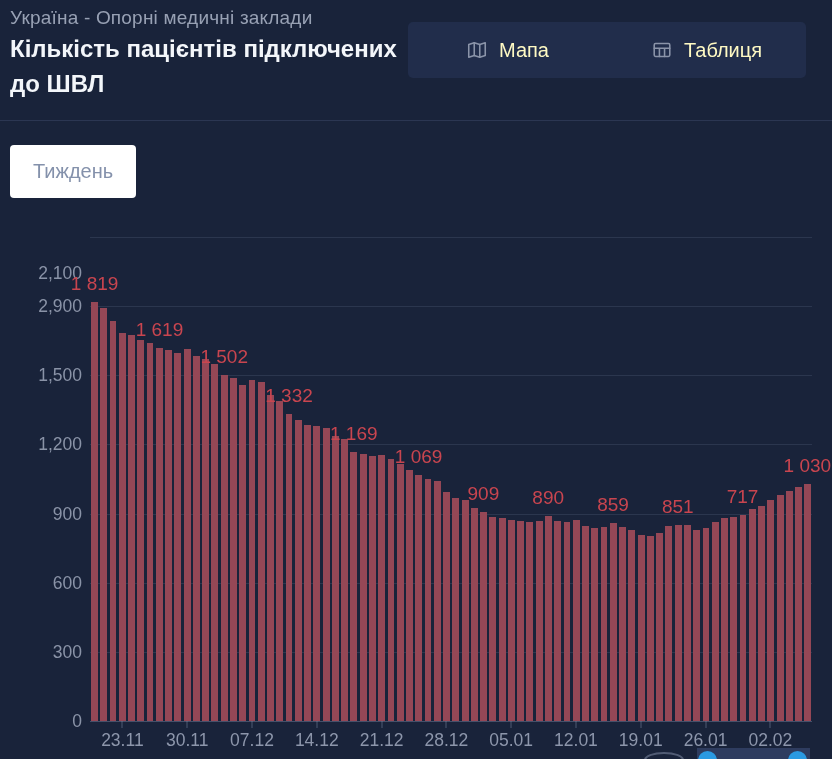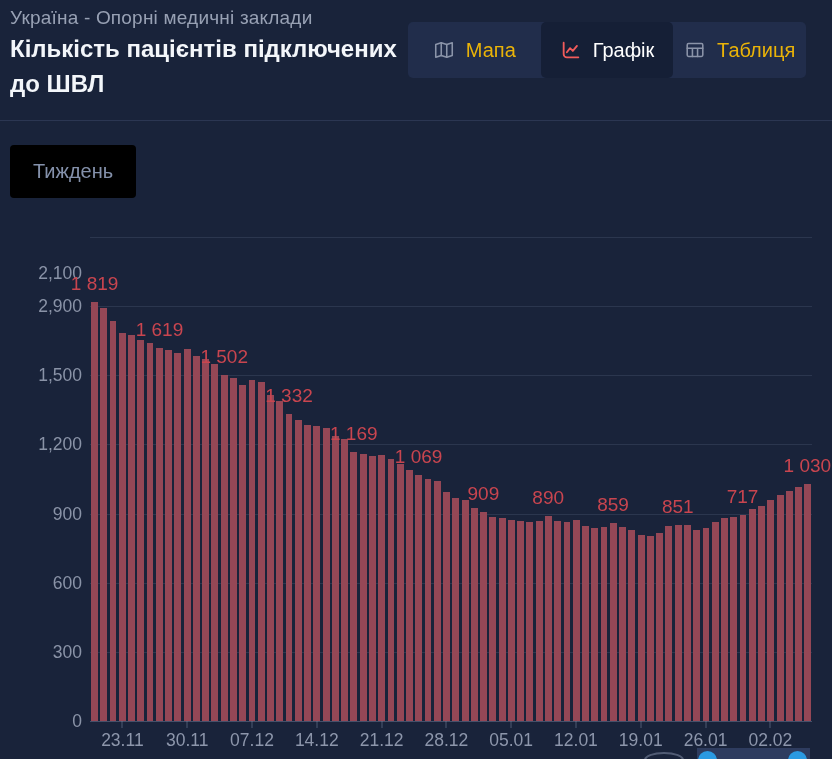--- a/index.html
+++ b/index.html
@@ -18,30 +18,30 @@
     position:absolute; left:10px; top:31px; width:400px;
     font-size:24px; line-height:35px; font-weight:600; color:#f3f6fa;
   }
   
   .view-tabs {
     position:absolute; left:408px; top:22px; width:398px; height:56px;
     display:flex; background:#212d4b; border-radius:5px;
   }
   .vtab {
     flex:1; display:flex; align-items:center; justify-content:center;
-    gap:11px; font-size:20px; color:#eab308; cursor:pointer; border-radius:5px;
+    gap:11px; font-size:20px; color:#fef9c3; cursor:pointer; border-radius:5px;
   }
   .vtab.active { background:#151f36; color:#ffffff; font-weight:500; }
   .vicon { display:flex; align-items:center; }
   .vicon svg { display:block; }
   
   .period-tabs { position:absolute; left:10px; top:145px; height:53px; display:flex; gap:2px; }
   .ptab {
     border:none; outline:none; cursor:pointer;
-    background:#000000; color:#8491ab;
+    background:#ffffff; color:#8491ab;
     font-family:inherit; font-size:20px; padding:0 23px; height:53px;
     border-radius:4px;
   }
   .ptab.active { background:#2a3755; color:#ffffff; }
   .divider { position:absolute; left:0; top:120px; width:832px; height:1px; background:#2b3652; }
   
   .chart { position:absolute; left:0; top:237px; width:832px; height:484px; }
   .y-axis { position:absolute; left:0; top:0; width:82px; height:100%; }
   .y-label {
     position:absolute; right:0; transform:translateY(-50%);
@@ -87,29 +87,20 @@
 
   <div class="view-tabs">
     <div class="vtab">
       <span class="vicon">
         <svg width="22" height="22" viewBox="0 0 24 24" fill="none" stroke="#8b94a9" stroke-width="1.7" stroke-linejoin="round" stroke-linecap="round">
           <path d="M9 4 L3 6 V20 L9 18 L15 20 L21 18 V4 L15 6 Z"></path>
           <path d="M9 4 V18 M15 6 V20"></path>
         </svg>
       </span>
       <span>Мапа</span>
-    </div>
-    <div class="vtab active">
-      <span class="vicon">
-        <svg width="22" height="22" viewBox="0 0 24 24" fill="none" stroke="#f15b5b" stroke-width="2" stroke-linejoin="round" stroke-linecap="round">
-          <path d="M4 4 V16.5 A3.5 3.5 0 0 0 7.5 20 H20"></path>
-          <polyline points="7.5,14.5 11,10 14,13 18.5,7.5"></polyline>
-        </svg>
-      </span>
-      <span>Графік</span>
     </div>
     <div class="vtab">
       <span class="vicon">
         <svg width="22" height="22" viewBox="0 0 24 24" fill="none" stroke="#8b94a9" stroke-width="1.7" stroke-linejoin="round" stroke-linecap="round">
           <rect x="3.5" y="5" width="17" height="14" rx="1.5"></rect>
           <path d="M3.5 10 H20.5 M9.2 10 V19 M14.8 10 V19"></path>
         </svg>
       </span>
       <span>Таблиця</span>
     </div>

